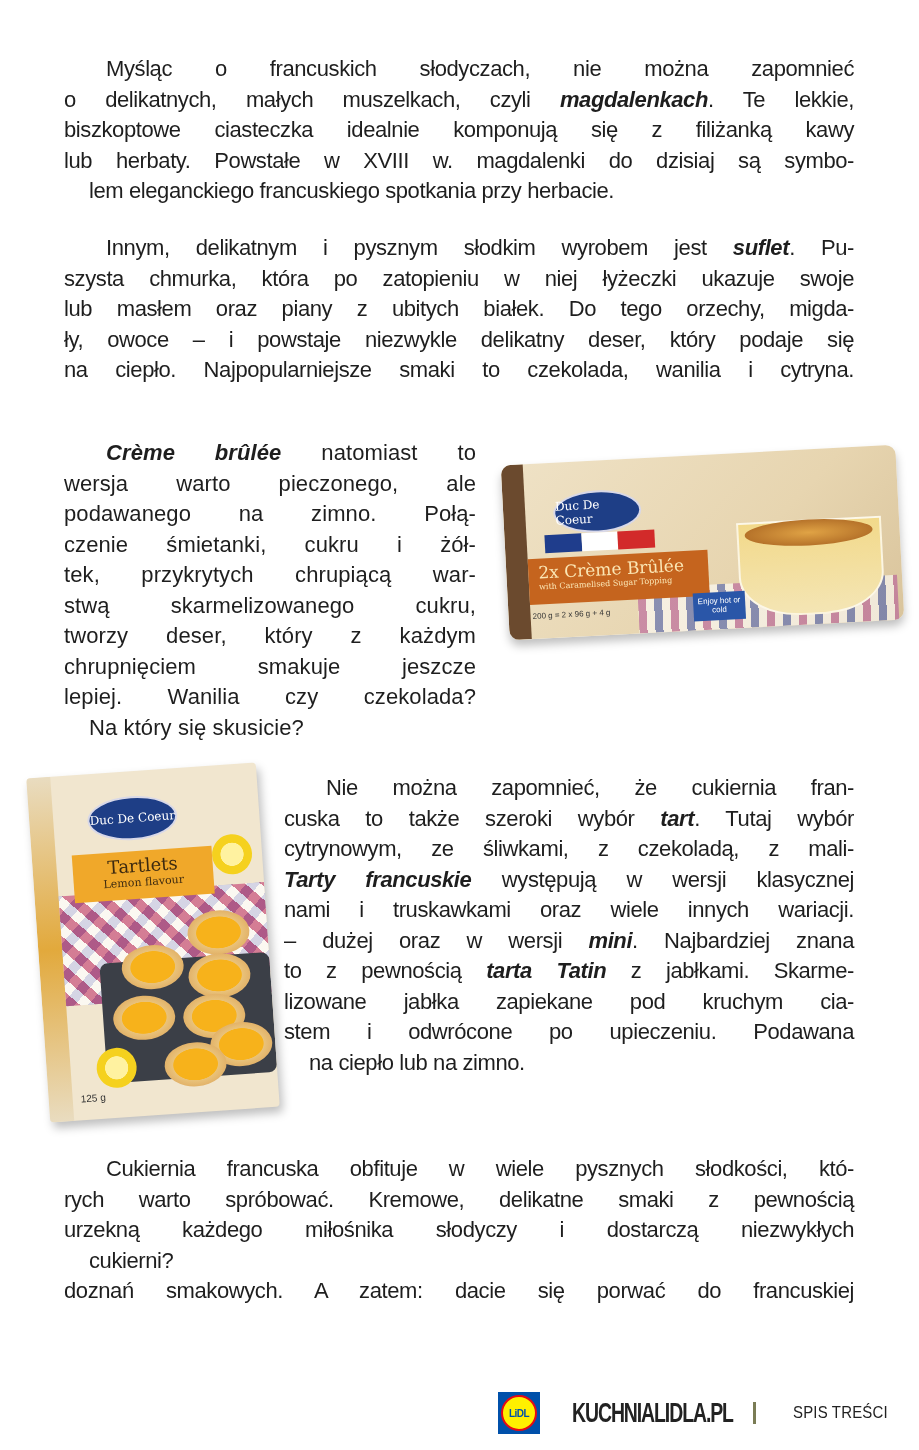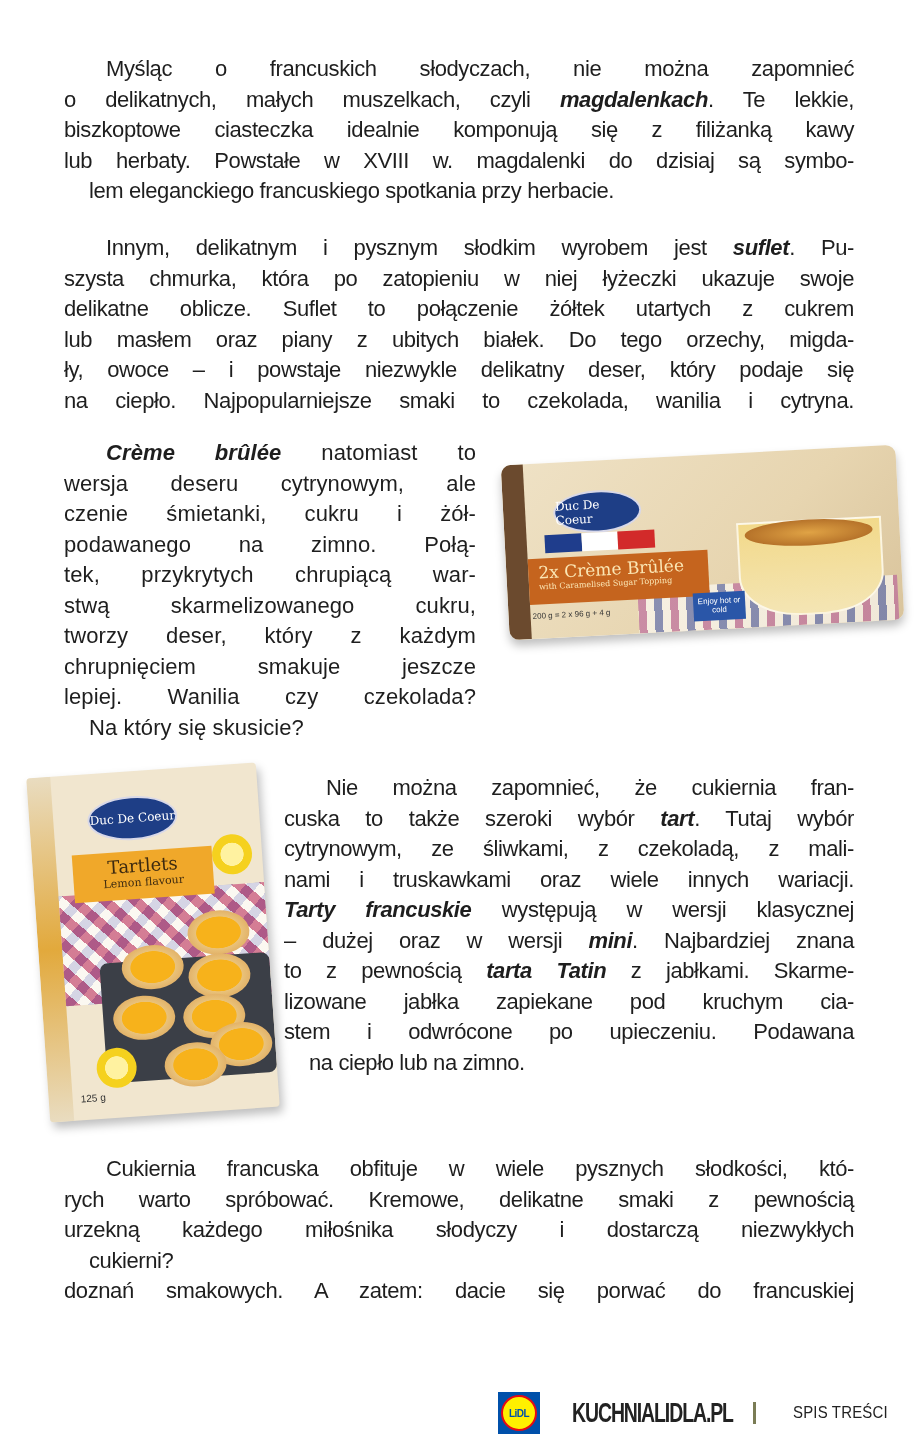--- a/index.html
+++ b/index.html
@@ -73,43 +73,42 @@
 <div class="para" id="p1">
     <span class="line indent"><span>Myśląc o francuskich słodyczach, nie można zapomnieć</span></span>
     <span class="line"><span>o delikatnych, małych muszelkach, czyli </span><b>magdalenkach</b><span>. Te lekkie,</span></span>
     <span class="line"><span>biszkoptowe ciasteczka idealnie komponują się z filiżanką kawy</span></span>
     <span class="line"><span>lub herbaty. Powstałe w XVIII w. magdalenki do dzisiaj są symbo-</span></span>
     <span class="line last"><span>lem eleganckiego francuskiego spotkania przy herbacie.</span></span>
   </div>
 <div class="para" id="p2">
     <span class="line indent"><span>Innym, delikatnym i pysznym słodkim wyrobem jest </span><b>suflet</b><span>. Pu-</span></span>
     <span class="line"><span>szysta chmurka, która po zatopieniu w niej łyżeczki ukazuje swoje</span></span>
-    <span class="line"><span>delikatne oblicze. Suflet to połączenie żółtek utartych z cukrem</span></span>
     <span class="line"><span>lub masłem oraz piany z ubitych białek. Do tego orzechy, migda-</span></span>
     <span class="line"><span>ły, owoce – i powstaje niezwykle delikatny deser, który podaje się</span></span>
     <span class="line"><span>na ciepło. Najpopularniejsze smaki to czekolada, wanilia i cytryna.</span></span>
   </div>
 <div class="para" id="p3">
     <span class="line indent"><b>Crème brûlée</b><span> natomiast to</span></span>
-    <span class="line"><span>wersja deseru cytrynowym, ale</span></span>
+    <span class="line"><span>wersja warto pieczonego, ale</span></span>
+    <span class="line"><span>podawanego na zimno. Połą-</span></span>
     <span class="line"><span>czenie śmietanki, cukru i żół-</span></span>
-    <span class="line"><span>podawanego na zimno. Połą-</span></span>
     <span class="line"><span>tek, przykrytych chrupiącą war-</span></span>
     <span class="line"><span>stwą skarmelizowanego cukru,</span></span>
     <span class="line"><span>tworzy deser, który z każdym</span></span>
     <span class="line"><span>chrupnięciem smakuje jeszcze</span></span>
     <span class="line"><span>lepiej. Wanilia czy czekolada?</span></span>
     <span class="line last"><span>Na który się skusicie?</span></span>
   </div>
 <div class="para" id="p4">
     <span class="line indent"><span>Nie można zapomnieć, że cukiernia fran-</span></span>
     <span class="line"><span>cuska to także szeroki wybór </span><b>tart</b><span>. Tutaj wybór</span></span>
     <span class="line"><span>cytrynowym, ze śliwkami, z czekoladą, z mali-</span></span>
+    <span class="line"><b>Tarty francuskie</b><span> występują w wersji klasycznej</span></span>
     <span class="line"><span>nami i truskawkami oraz wiele innych wariacji.</span></span>
-    <span class="line"><b>Tarty francuskie</b><span> występują w wersji klasycznej</span></span>
     <span class="line"><span>– dużej oraz w wersji </span><b>mini</b><span>. Najbardziej znana</span></span>
     <span class="line"><span>to z pewnością </span><b>tarta Tatin</b><span> z jabłkami. Skarme-</span></span>
     <span class="line"><span>lizowane jabłka zapiekane pod kruchym cia-</span></span>
     <span class="line"><span>stem i odwrócone po upieczeniu. Podawana</span></span>
     <span class="line last"><span>na ciepło lub na zimno.</span></span>
   </div>
 <div class="para" id="p5">
     <span class="line indent"><span>Cukiernia francuska obfituje w wiele pysznych słodkości, któ-</span></span>
     <span class="line"><span>rych warto spróbować. Kremowe, delikatne smaki z pewnością</span></span>
     <span class="line"><span>urzekną każdego miłośnika słodyczy i dostarczą niezwykłych</span></span>

